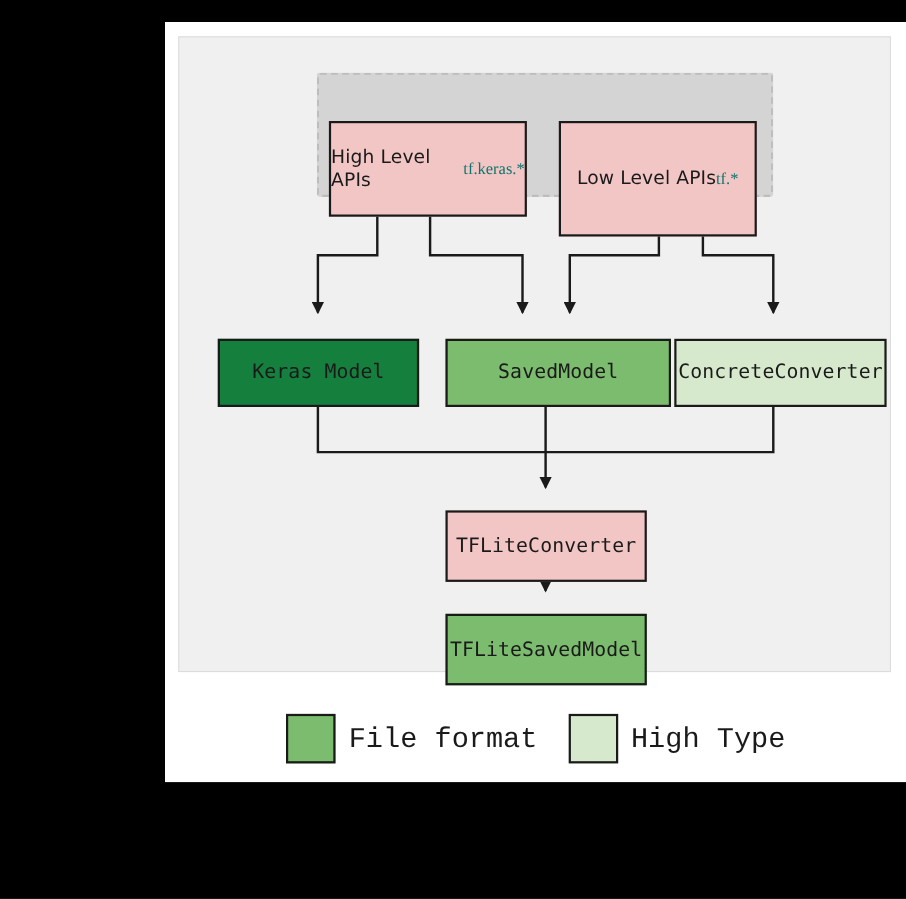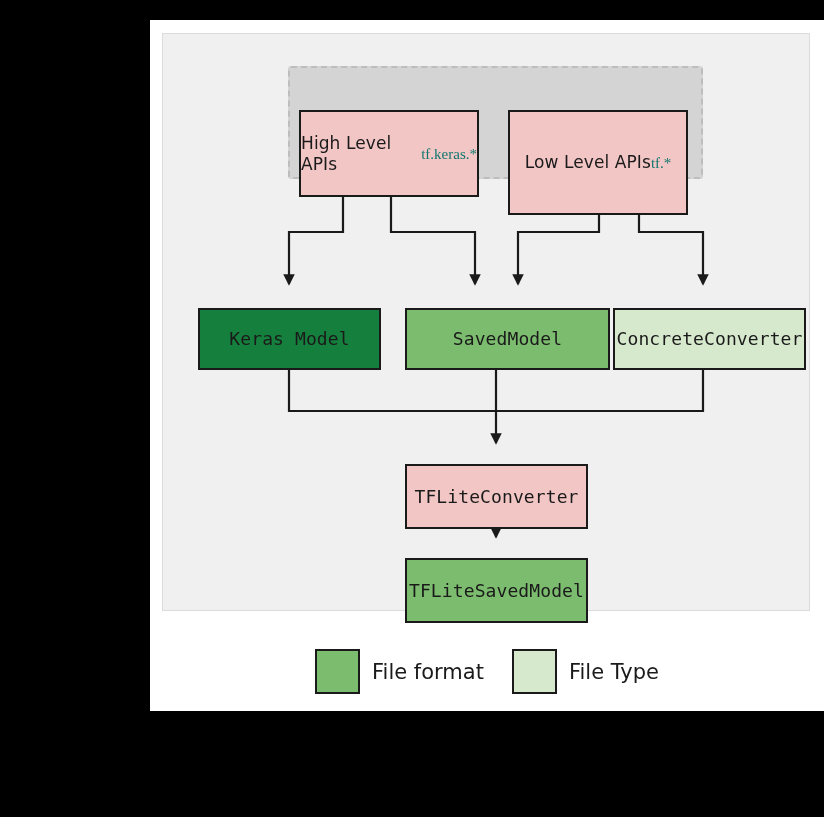--- a/index.html
+++ b/index.html
@@ -89,25 +89,26 @@
     display: flex;
     align-items: center;
   }
   .swatch {
     width: 45px;
     height: 45px;
     border: 2.5px solid #1a1a1a;
     box-sizing: border-box;
   }
   .legend-label {
-    font-size: 21px;
+    font-size: 26px;
     color: #1a1a1a;
     margin-left: 12px;
     margin-right: 28px;
     white-space: nowrap;
+    font-family: Liberation Mono, monospace;
   }
   .legend-item:last-child .legend-label { margin-right: 0; }
 </style>
 </head>
 <body>
 
 <div id="canvas">
 
   <div id="panel">
 
@@ -174,17 +175,17 @@
 
   </div>
 
   <div id="legend">
     <div class="legend-item">
       <span class="swatch" style="background:#7cbc6e;"></span>
       <span class="legend-label">File format</span>
     </div>
     <div class="legend-item">
       <span class="swatch" style="background:#d6e9cd;"></span>
-      <span class="legend-label">File Type</span>
+      <span class="legend-label">High Type</span>
     </div>
   </div>
 
 </div>
 
 </body></html>

